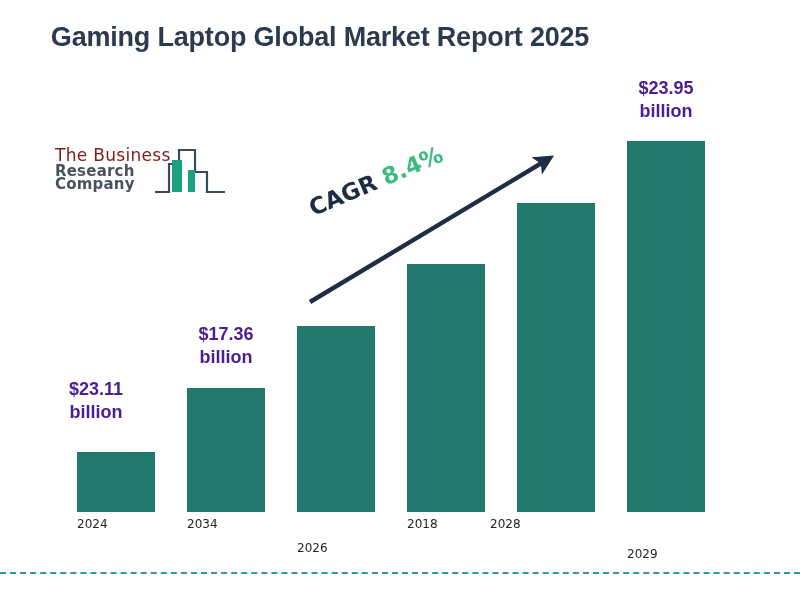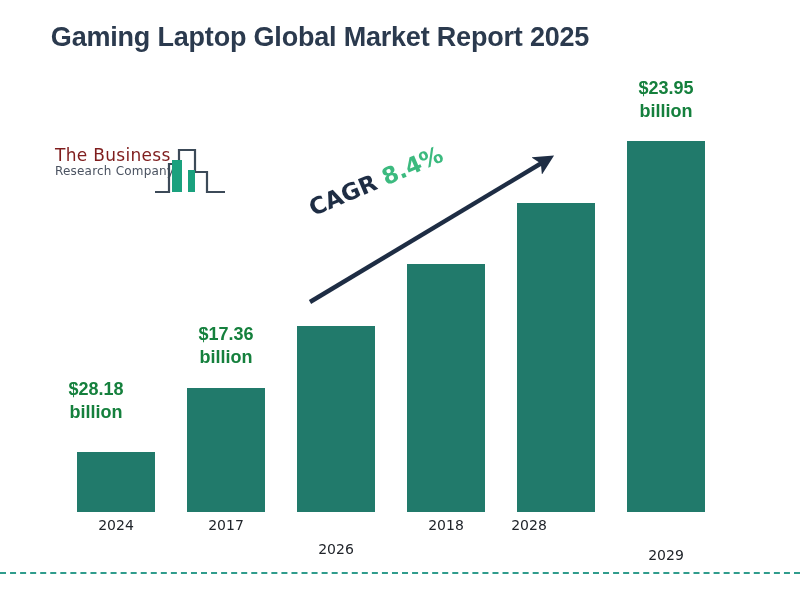--- a/index.html
+++ b/index.html
@@ -45,25 +45,26 @@
     width: 125px;
   }
   #logo-line1 {
     font-size: 17px;
     color: #7f1d1d;
     letter-spacing: 0.3px;
     line-height: 19px;
     font-family: "DejaVu Sans", sans-serif;
   }
   #logo-line2 {
-    font-size: 12px;
+    font-size: 15px;
     color: #4a5260;
     letter-spacing: 0.2px;
     line-height: 13px;
     font-family: "DejaVu Sans", sans-serif;
+    font-weight: bold;
   }
   #logo-mark {
     position: absolute;
     left: 100px;
     top: 0px;
   }
 
   
   #plot {
     position: absolute;
@@ -74,28 +75,28 @@
   }
   .bar {
     position: absolute;
     background: #217a6b;
   }
   .bar-value {
     position: absolute;
     text-align: center;
     font-size: 18px;
     font-weight: bold;
-    color: #15803d;
+    color: #4c1d95;
     line-height: 23px;
     white-space: nowrap;
   }
   .tick-label {
     position: absolute;
-    text-align: center;
-    font-size: 14px;
+    text-align: left;
+    font-size: 12px;
     color: #21252b;
     font-family: "DejaVu Sans", sans-serif;
     white-space: nowrap;
   }
 
   
   #cagr-annotation {
     position: absolute;
     left: 310px;
     top: 196px;
@@ -141,36 +142,36 @@
 <div id="plot">
 
   <div class="bar" style="left:77px;  top:452px; width:78px; height:60px;"></div>
   <div class="bar" style="left:187px; top:388px; width:78px; height:124px;"></div>
   <div class="bar" style="left:297px; top:326px; width:78px; height:186px;"></div>
   <div class="bar" style="left:407px; top:264px; width:78px; height:248px;"></div>
   <div class="bar" style="left:517px; top:203px; width:78px; height:309px;"></div>
   <div class="bar" style="left:627px; top:141px; width:78px; height:371px;"></div>
 
   <div class="bar-value" style="left:46px; top:378px; width:100px;">
-    <div>$28.18</div>
+    <div>$23.11</div>
     <div>billion</div>
   </div>
 
   <div class="bar-value" style="left:176px; top:323px; width:100px;text-align:center;">
     <div>$17.36</div>
     <div>billion</div>
   </div>
 
   <div class="bar-value" style="left:616px; top:77px; width:100px;">
     <div>$23.95</div>
     <div>billion</div>
   </div>
 
   <div class="tick-label" style="left:77px;  top:517px; width:78px;">2024</div>
-  <div class="tick-label" style="left:187px; top:517px; width:78px;">2017</div>
+  <div class="tick-label" style="left:187px; top:517px; width:78px;">2034</div>
   <div class="tick-label" style="left:297px; top:517px; width:78px;margin-top:24px;">2026</div>
   <div class="tick-label" style="left:407px; top:517px; width:78px;">2018</div>
   <div class="tick-label" style="left:490px; top:517px; width:78px;">2028</div>
   <div class="tick-label" style="left:627px; top:547px; width:78px;">2029</div>
 
   <svg style="position:absolute; left:0; top:0; width:800px; height:600px; pointer-events:none;" aria-hidden="true">
     <defs>
       <marker id="arrowhead" markerWidth="4.6" markerHeight="4.6" refX="2.2" refY="2.3" orient="auto">
         <path d="M0,0 L4.6,2.3 L0,4.6 L1.1,2.3 Z" fill="#1e2d44"></path>
       </marker>

